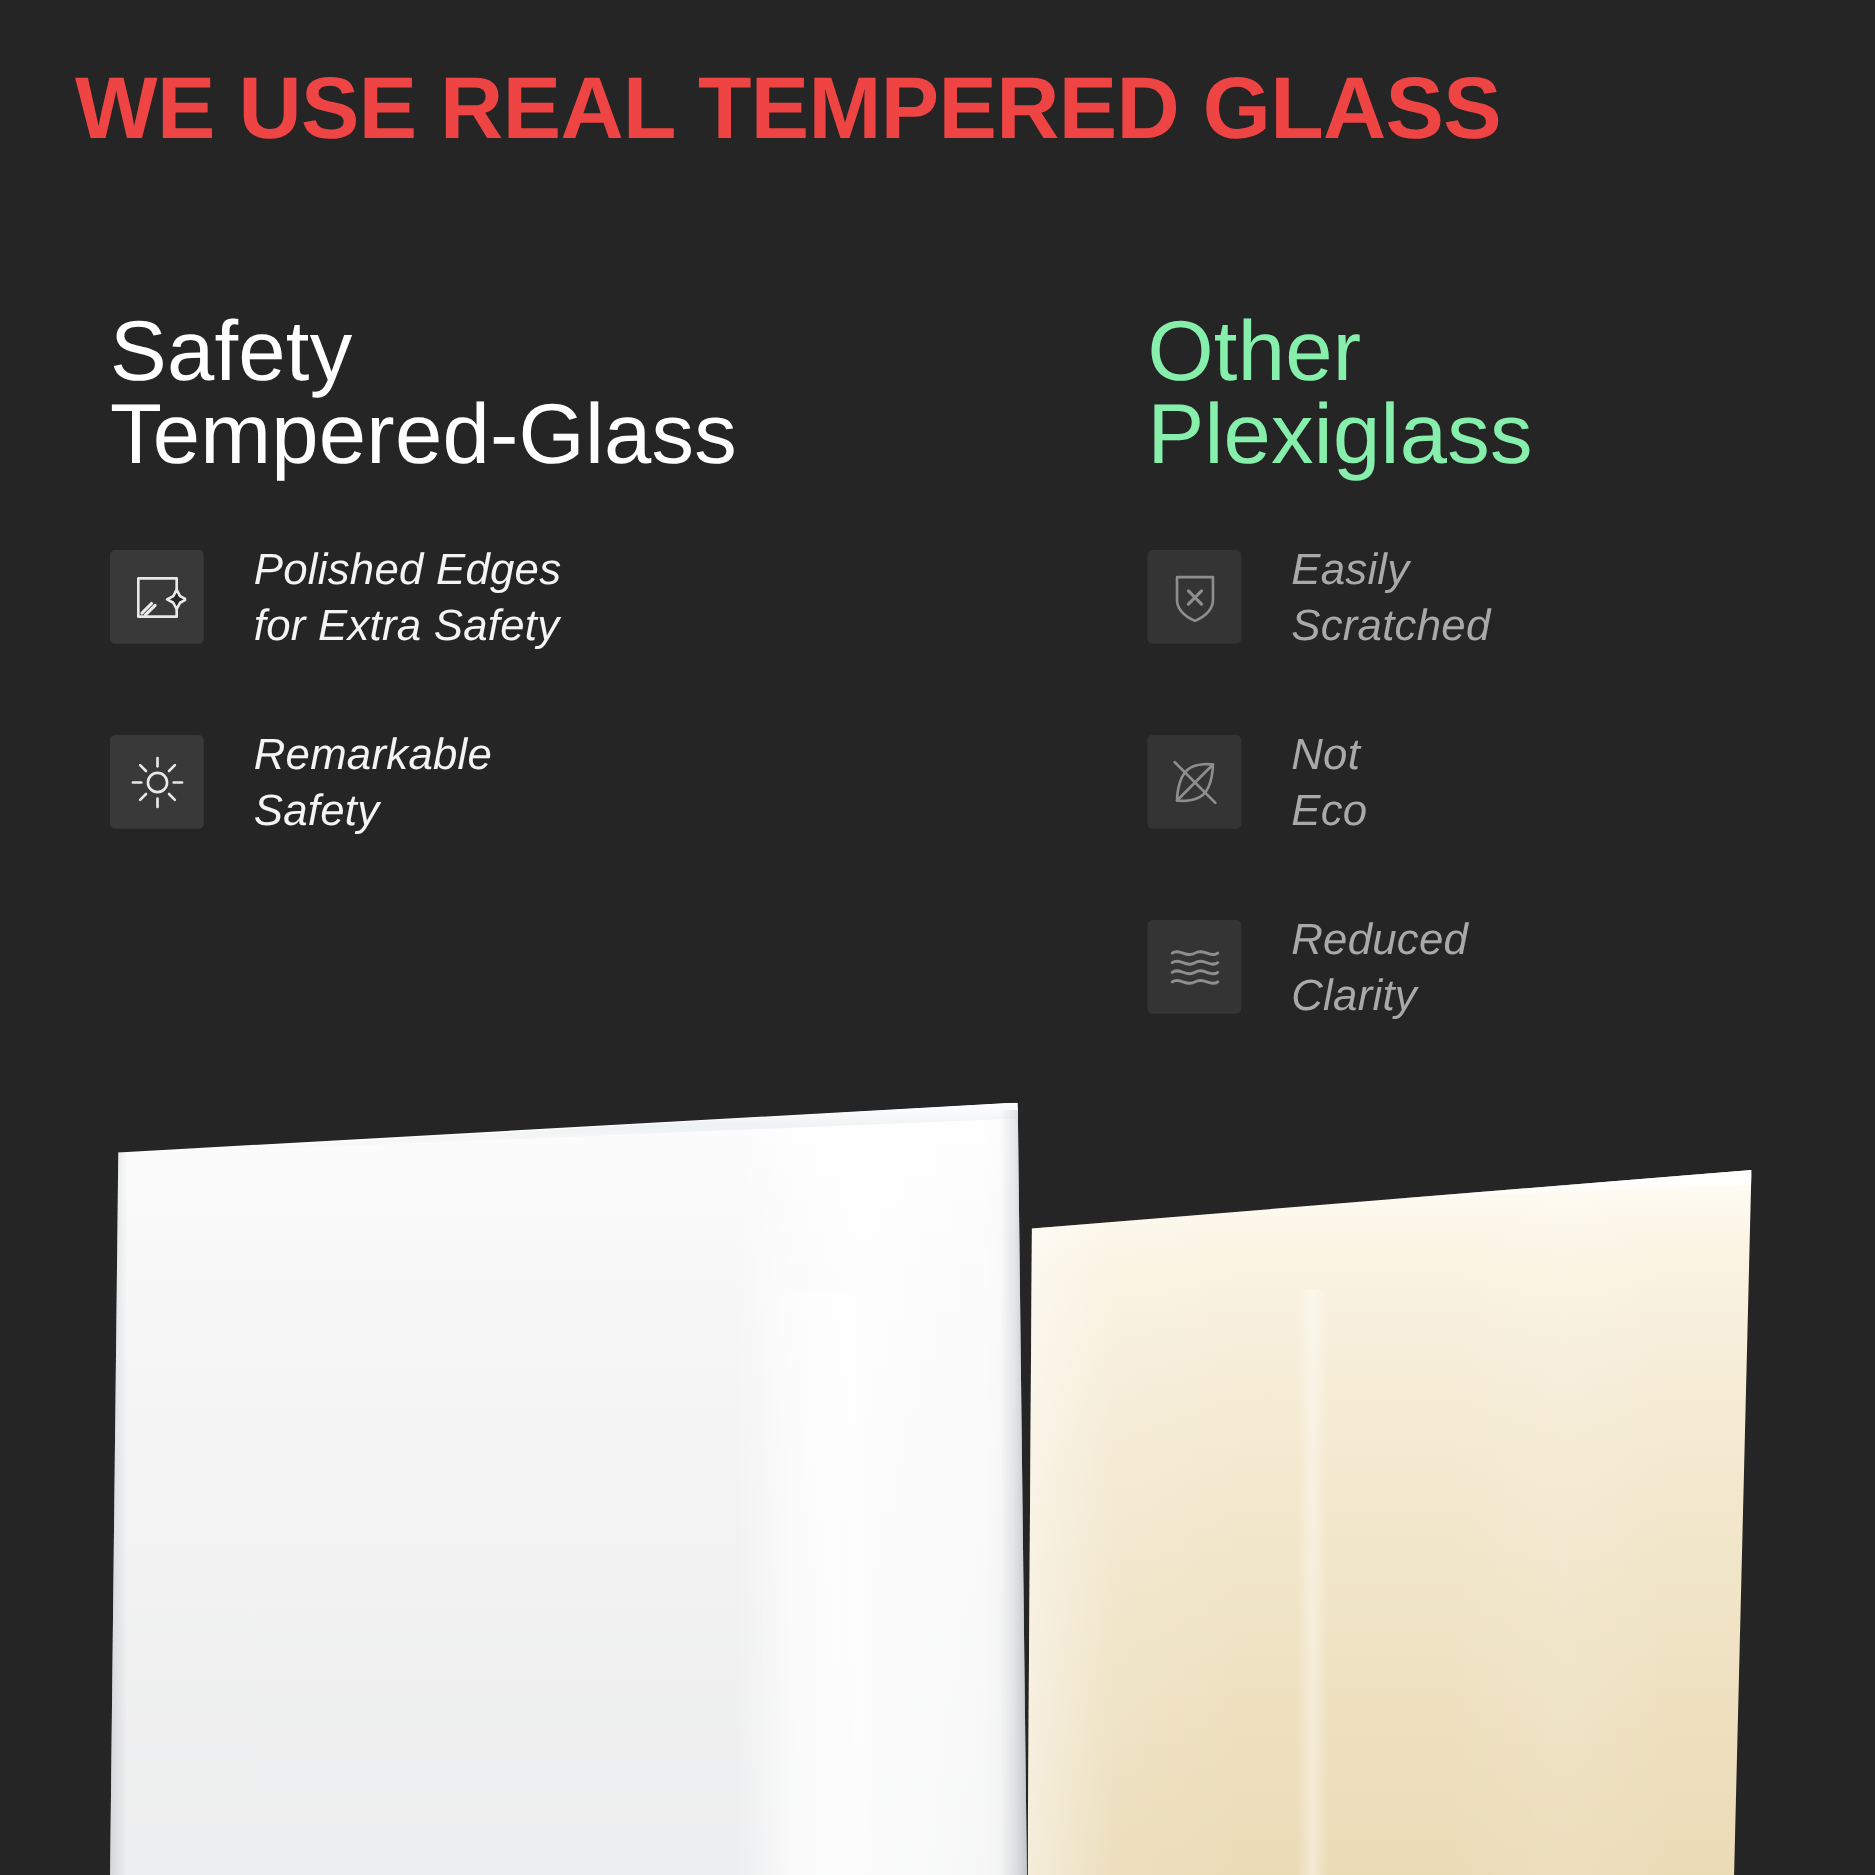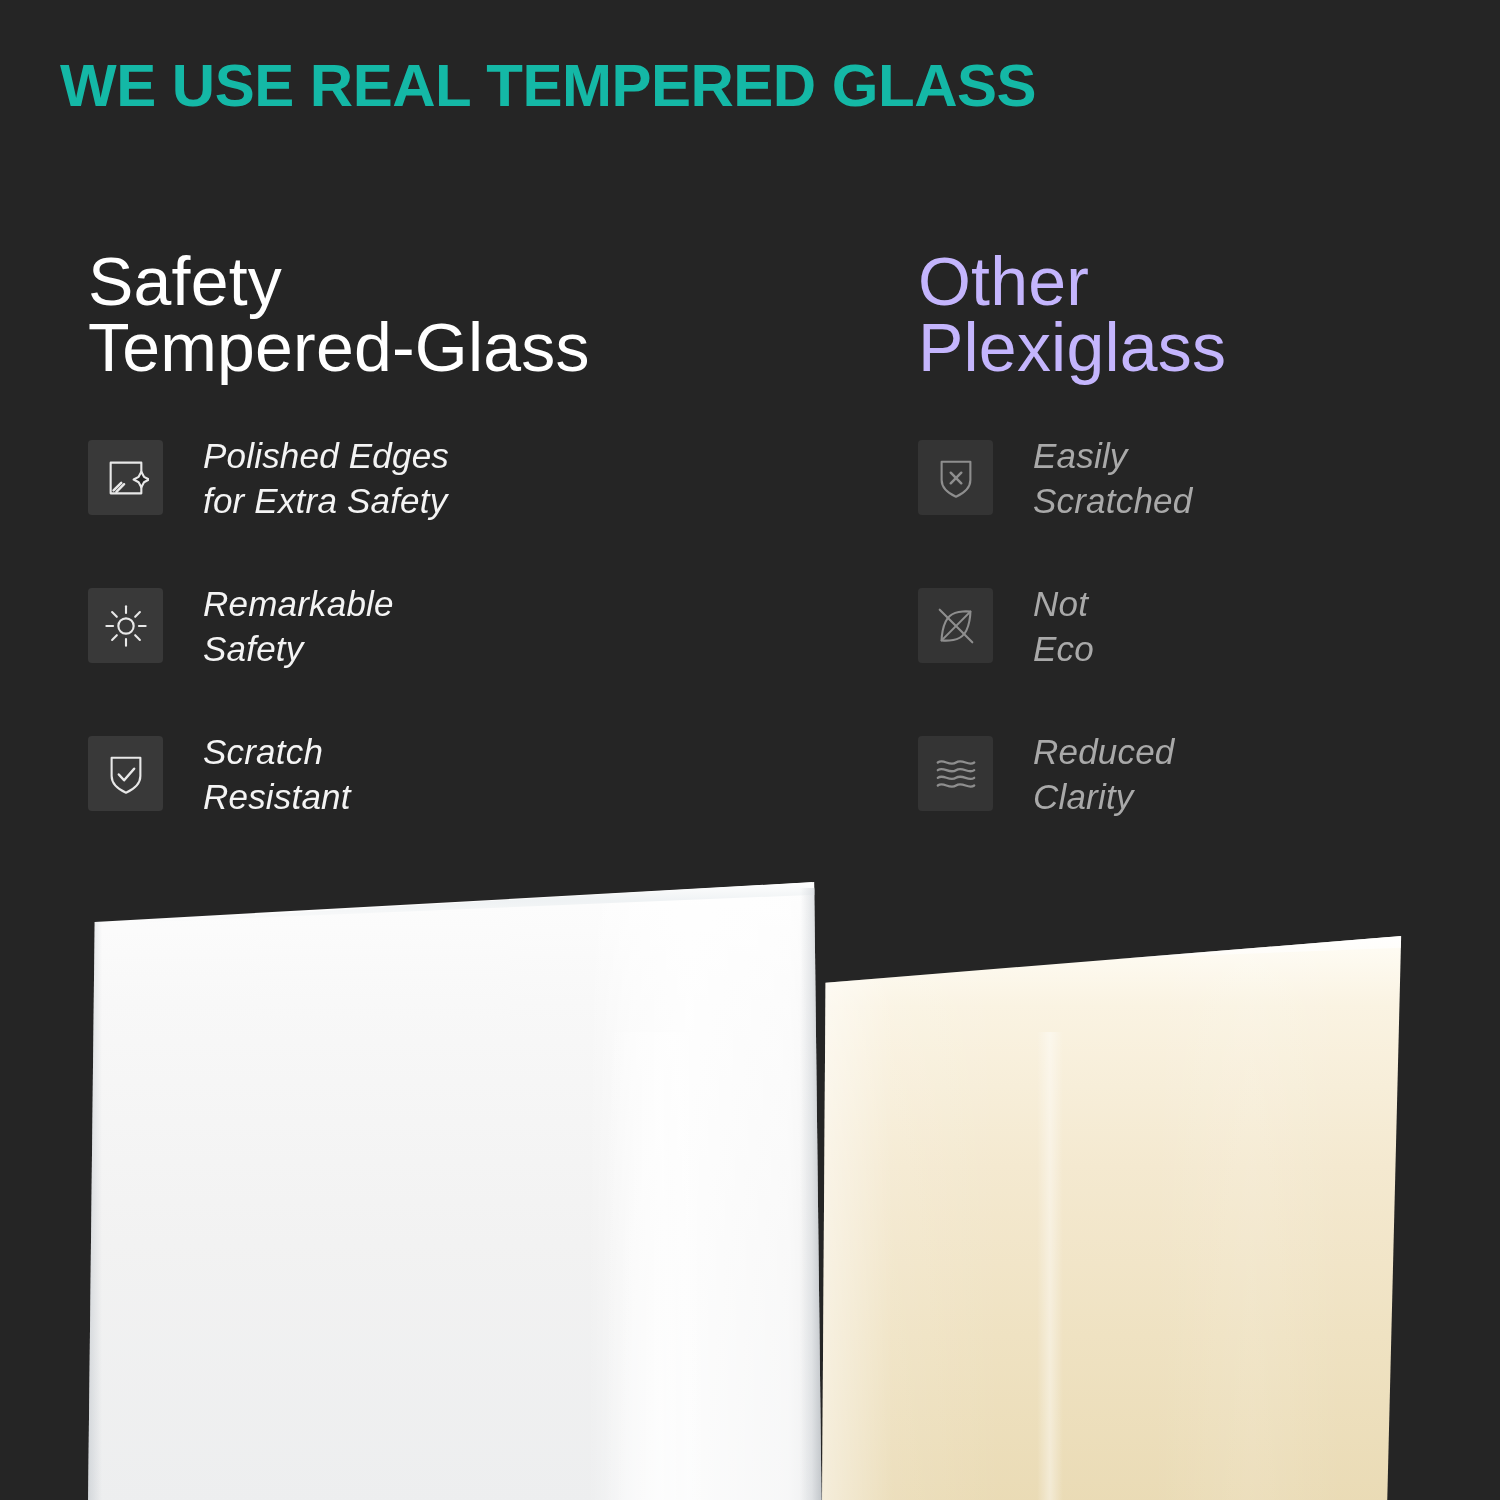--- a/index.html
+++ b/index.html
@@ -16,44 +16,44 @@
     width:1500px; height:1500px;
     background:#252525;
     overflow:hidden;
   }
 
   
   #headline {
     position:absolute;
     left:60px; top:38px;
     width:1400px;
-    font-size:60px;
+    font-size:70px;
     line-height:96px;
     font-weight:700;
     letter-spacing:-0.5px;
-    color:#14b8a6;
+    color:#ef4444;
     transform:scaleX(1.0);
     transform-origin:left top;
     white-space:nowrap;
   }
 
   
   .column { position:absolute; top:248px; }
   #col-left  { left:88px;  width:760px; }
   #col-right { left:918px; width:560px; }
 
   .col-heading {
     font-size:68px;
     line-height:66px;
     font-weight:400;
     letter-spacing:0.2px;
     white-space:pre-line;
   }
   #col-left  .col-heading { color:#FFFFFF; }
-  #col-right .col-heading { color:#c4b5fd; }
+  #col-right .col-heading { color:#86efac; }
 
   .feature-list { margin-top:60px;font-style:italic; }
 
   .feature-row {
     display:flex;
     align-items:center;
     height:75px;
     margin-bottom:73px;
   }
   .feature-row:last-child { margin-bottom:0; }
@@ -222,30 +222,20 @@
             <path d="M9.5 9.5 L14.4 14.4"></path>
             <path d="M33.6 33.6 L38.5 38.5"></path>
             <path d="M38.5 9.5 L33.6 14.4"></path>
             <path d="M14.4 33.6 L9.5 38.5"></path>
           </svg>
         </span>
         <span class="feature-label">Remarkable
 Safety</span>
       </div>
 
-      <div class="feature-row">
-        <span class="icon-tile">
-          <svg viewBox="0 0 48 48" fill="none" stroke="#E8E8E8" stroke-width="2.2" stroke-linecap="round" stroke-linejoin="round">
-            <path d="M9 7 H39 V26 C39 34 32.5 39.6 24 43.5 C15.5 39.6 9 34 9 26 Z"></path>
-            <path d="M16.5 24.5 L22 30.5 L32.5 18.5" stroke-width="2.6"></path>
-          </svg>
-        </span>
-        <span class="feature-label">Scratch
-Resistant</span>
-      </div>
 
     </div>
   </div>
 
   <div class="column" id="col-right">
     <div class="col-heading">Other
 Plexiglass</div>
 
     <div class="feature-list">
 

